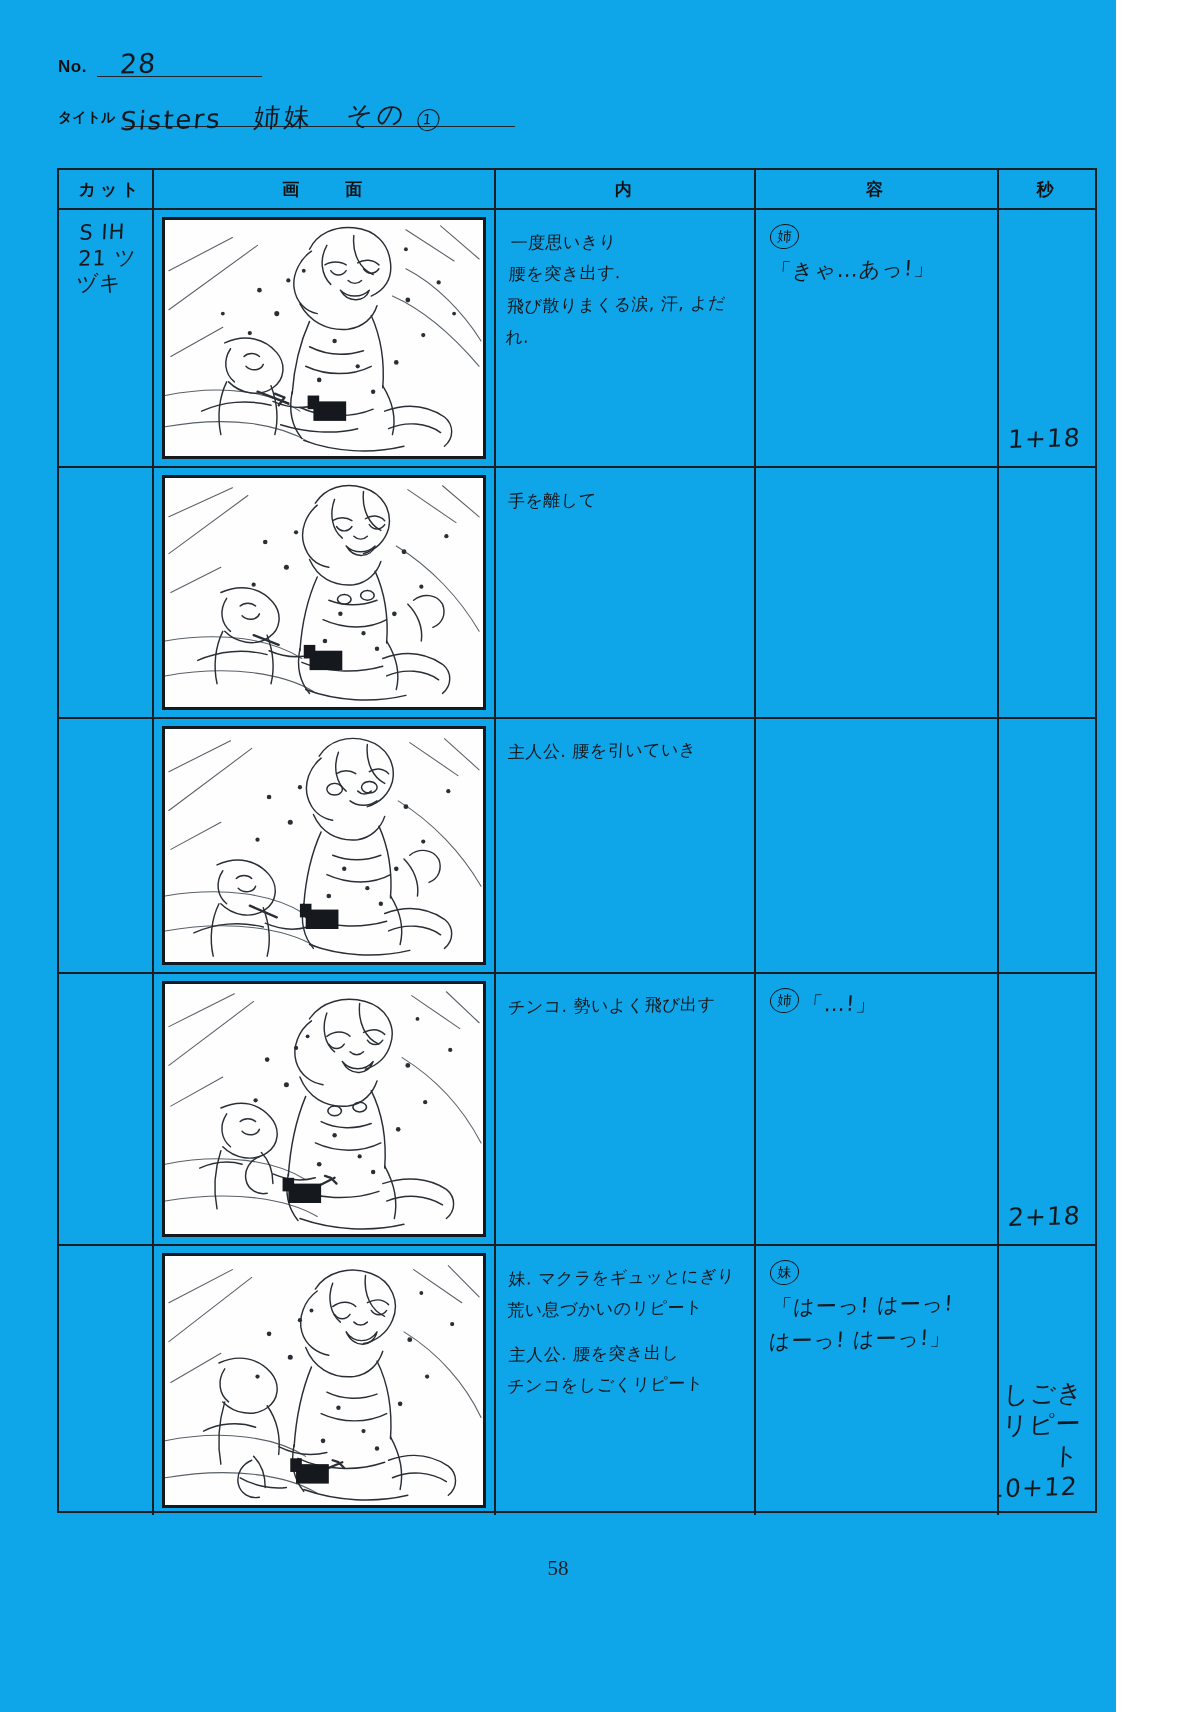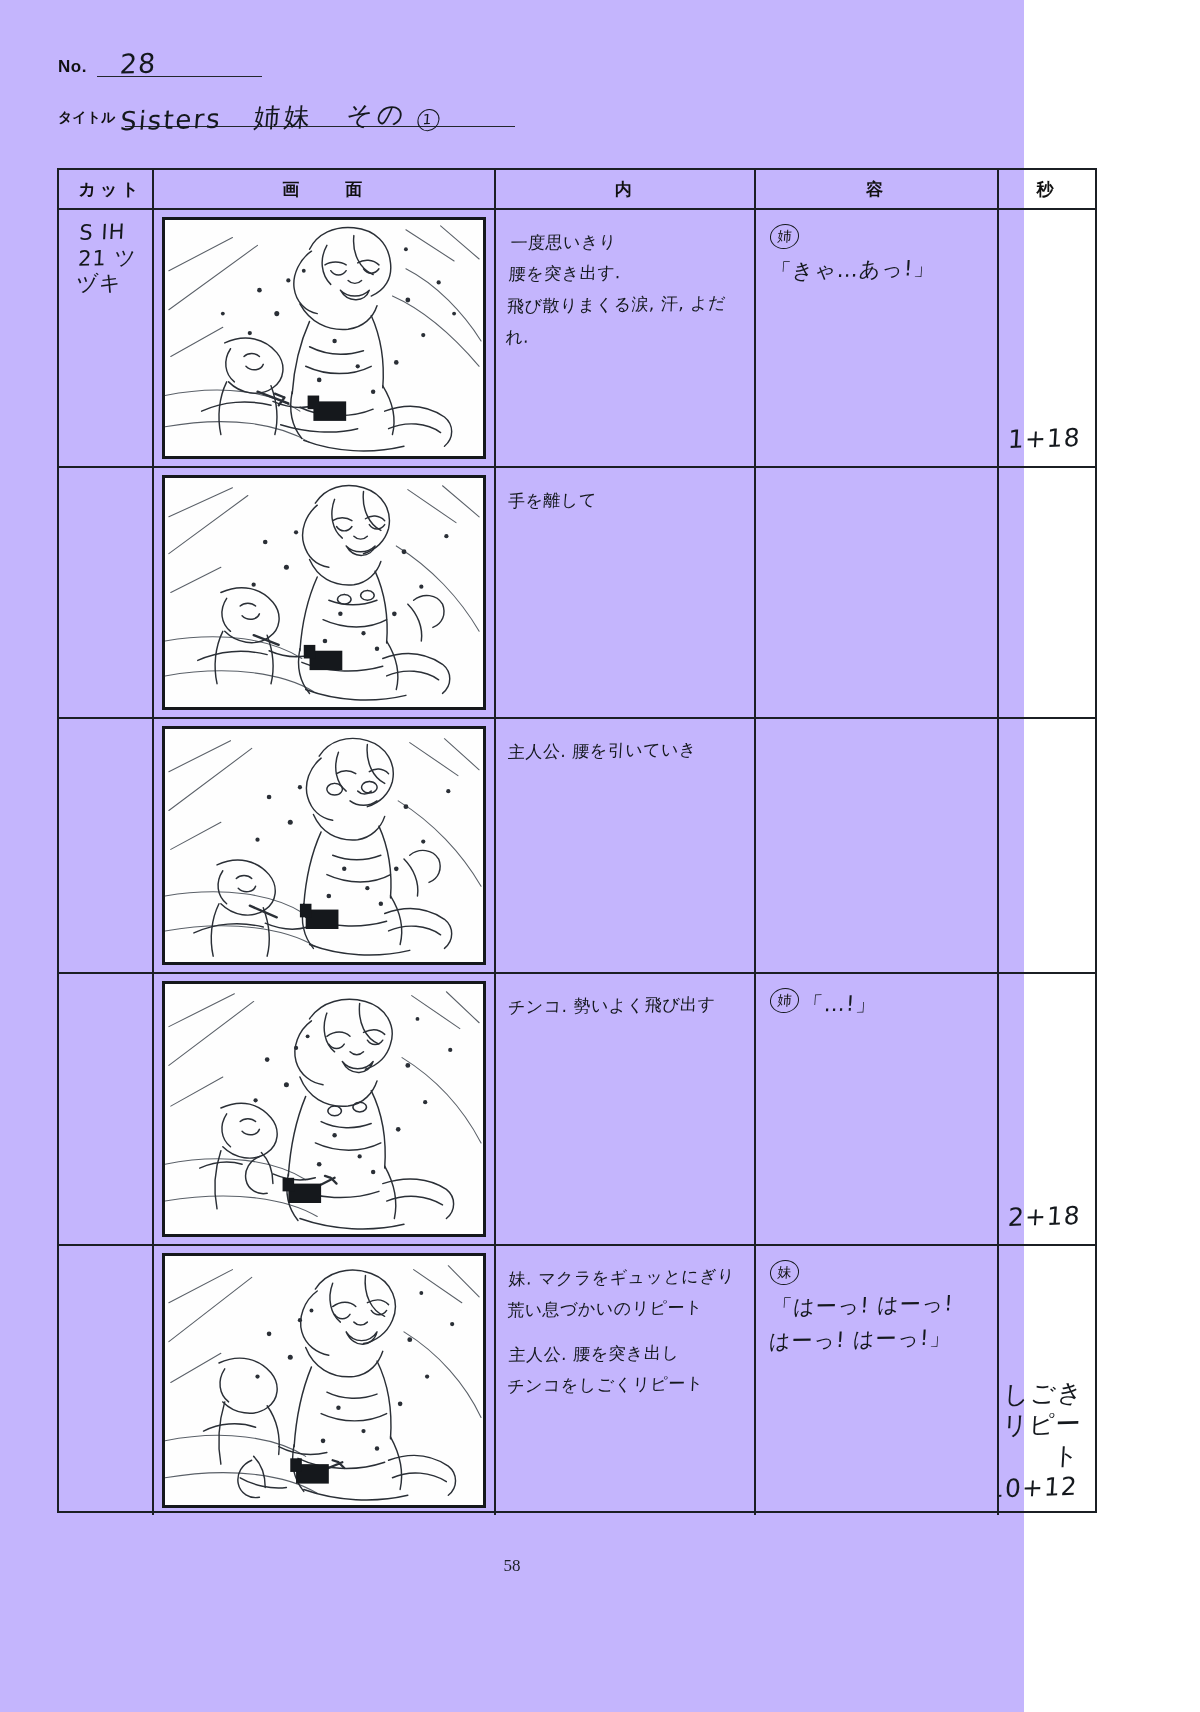--- a/index.html
+++ b/index.html
@@ -11,23 +11,23 @@
     width: 1200px;
     height: 1712px;
     font-family: "Liberation Sans", sans-serif;
     color: #111;
     position: relative;
     overflow: hidden;
   }
   .page {
     position: absolute;
     left: 0; top: 0;
-    width: 1024px;
+    width: 1116px;
     height: 1712px;
-    background: #c4b5fd;
+    background: #0ea5e9;
     text-decoration: underline;
   }
 
   
   .hdr-no {
     position: absolute;
     left: 58px; top: 52px;
     display: flex;
     align-items: flex-end;
     gap: 10px;
@@ -230,21 +230,21 @@
     color: #14181d;
     letter-spacing: 1px;
     white-space: pre-line;
   }
 
   .pagenum {
     position: absolute;
     left: 0; right: 0;
     top: 1556px;
     text-align: center;
-    font-size: 17px;
+    font-size: 21px;
     color: #1b1f24;
     font-family: "Liberation Serif", serif;
   }
 
   
   .sk { fill: none; stroke: #2a2f36; stroke-width: 1.5; stroke-linecap: round; stroke-linejoin: round; }
   .sk-th { fill: none; stroke: #2a2f36; stroke-width: 2.4; stroke-linecap: round; stroke-linejoin: round; }
   .sk-f { fill: #2a2f36; stroke: none; }
   .sk-l { fill: none; stroke: #5a6068; stroke-width: 1.1; stroke-linecap: round; }
   .censor { fill: #15181c; }

